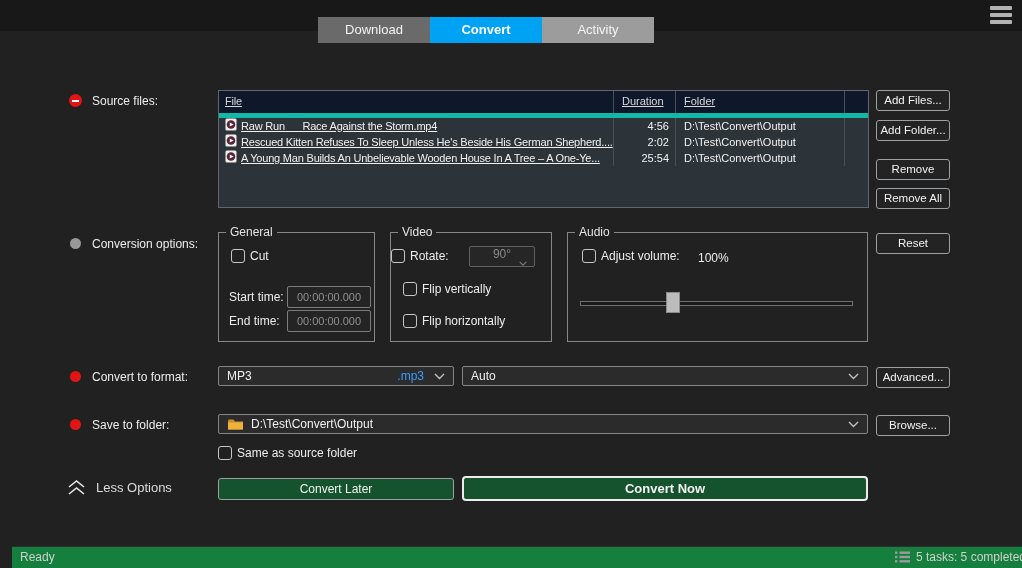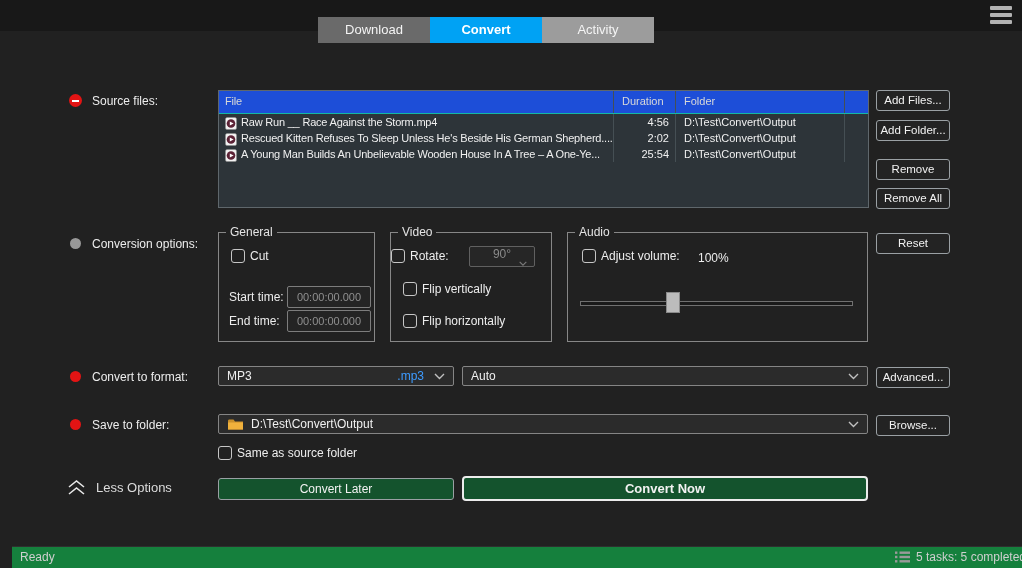--- a/index.html
+++ b/index.html
@@ -19,30 +19,30 @@
   .dot{position:absolute;border-radius:50%;}
   .dot.red{width:11px;height:11px;background:#e31414;}
   .dot.gray{width:11px;height:11px;background:#989898;}
   .minusbadge{position:absolute;width:13px;height:13px;border-radius:50%;background:#e31414;}
   .minusbadge::after{content:"";position:absolute;left:3px;top:5.5px;width:7px;height:2px;background:#fff;}
   .lessopts{position:absolute;left:66px;top:479px;display:flex;align-items:center;color:#dcdcdc;font-size:13px;}
   .lessopts svg{margin-right:9px;}
   
   .ftable{position:absolute;left:218px;top:90px;width:651px;height:118px;background:#2d3439;
           border:1px solid #5f676c;box-sizing:border-box;font-size:11px;}
-  .fhead{display:flex;height:22px;background:#1d4ed8;border-bottom:1px solid #14b8a6;color:#d8d8d8;}
+  .fhead{display:flex;height:22px;background:#0f172a;border-bottom:5px solid #14b8a6;color:#d8d8d8;text-decoration:underline;}
   .fhead .c{line-height:21px;}
   .c{box-sizing:border-box;border-right:1px solid #454f54;overflow:hidden;white-space:nowrap;}
   .c.file{width:395px;padding-left:6px;letter-spacing:-0.2px;}
   .c.dur{width:62px;text-align:right;padding-right:6px;}
   .c.fold{width:169px;padding-left:8px;}
   .c.last{flex:1;border-right:none;}
   .fhead .c.dur{text-align:left;padding-left:8px;}
   .frow{display:flex;height:16px;line-height:16px;color:#f0f0f0;}
-  .frow .c.file{display:flex;align-items:flex-end;}
+  .frow .c.file{display:flex;align-items:flex-start;text-decoration:underline;}
   .frow .c.file svg{margin-right:4px;flex:0 0 auto;}
   
   .btn{position:absolute;left:876px;width:74px;height:21px;background:#232323;border:1px solid #9aa0a4;
        border-radius:3px;color:#f2f2f2;font-size:11.5px;text-align:center;line-height:19px;
        box-sizing:border-box;cursor:default;}
   
   .gbox{position:absolute;top:232px;height:110px;border:1px solid #878787;box-sizing:border-box;}
   .gtitle{position:absolute;top:-8px;left:7px;background:#212121;padding:0 4px;font-size:12px;color:#e4e4e4;}
   .check{display:inline-block;width:12px;height:12px;border:1px solid #c6c6c6;border-radius:3px;
          background:transparent;vertical-align:middle;flex:0 0 auto;}

